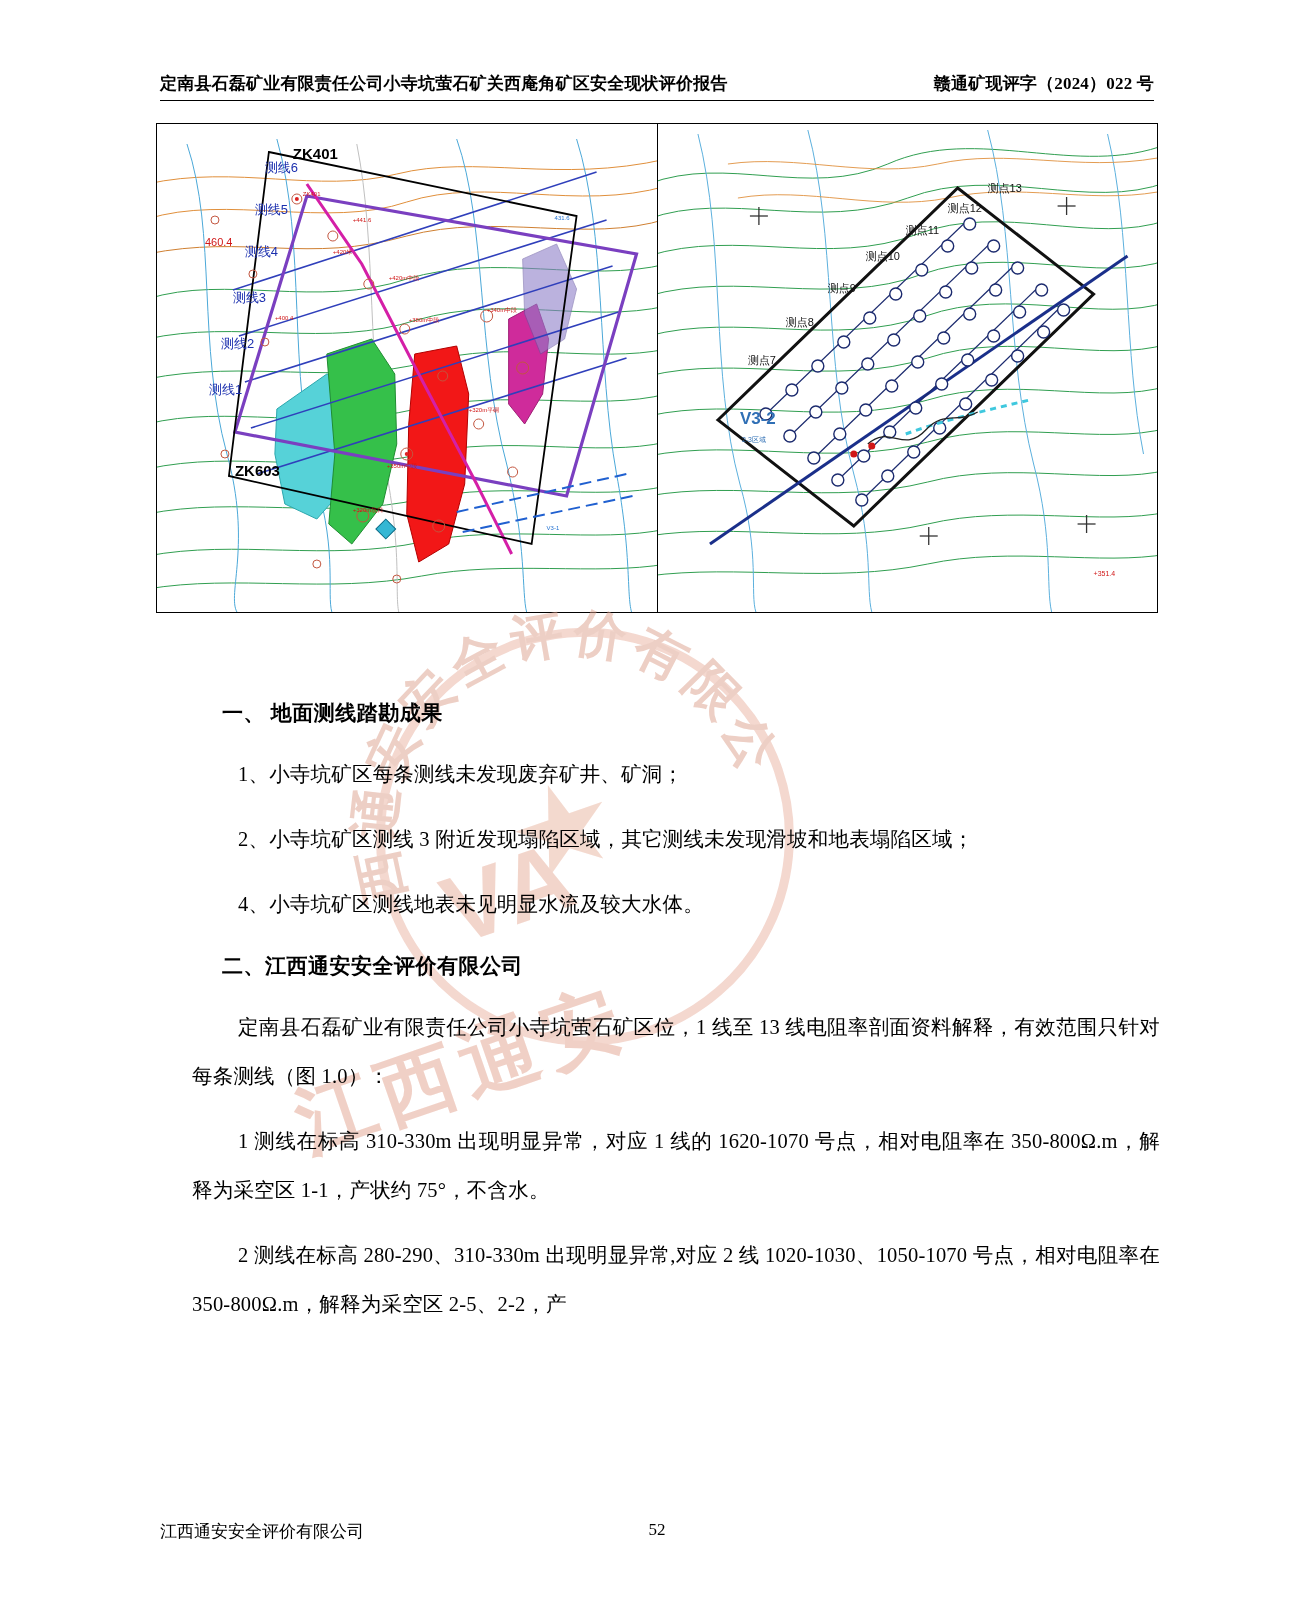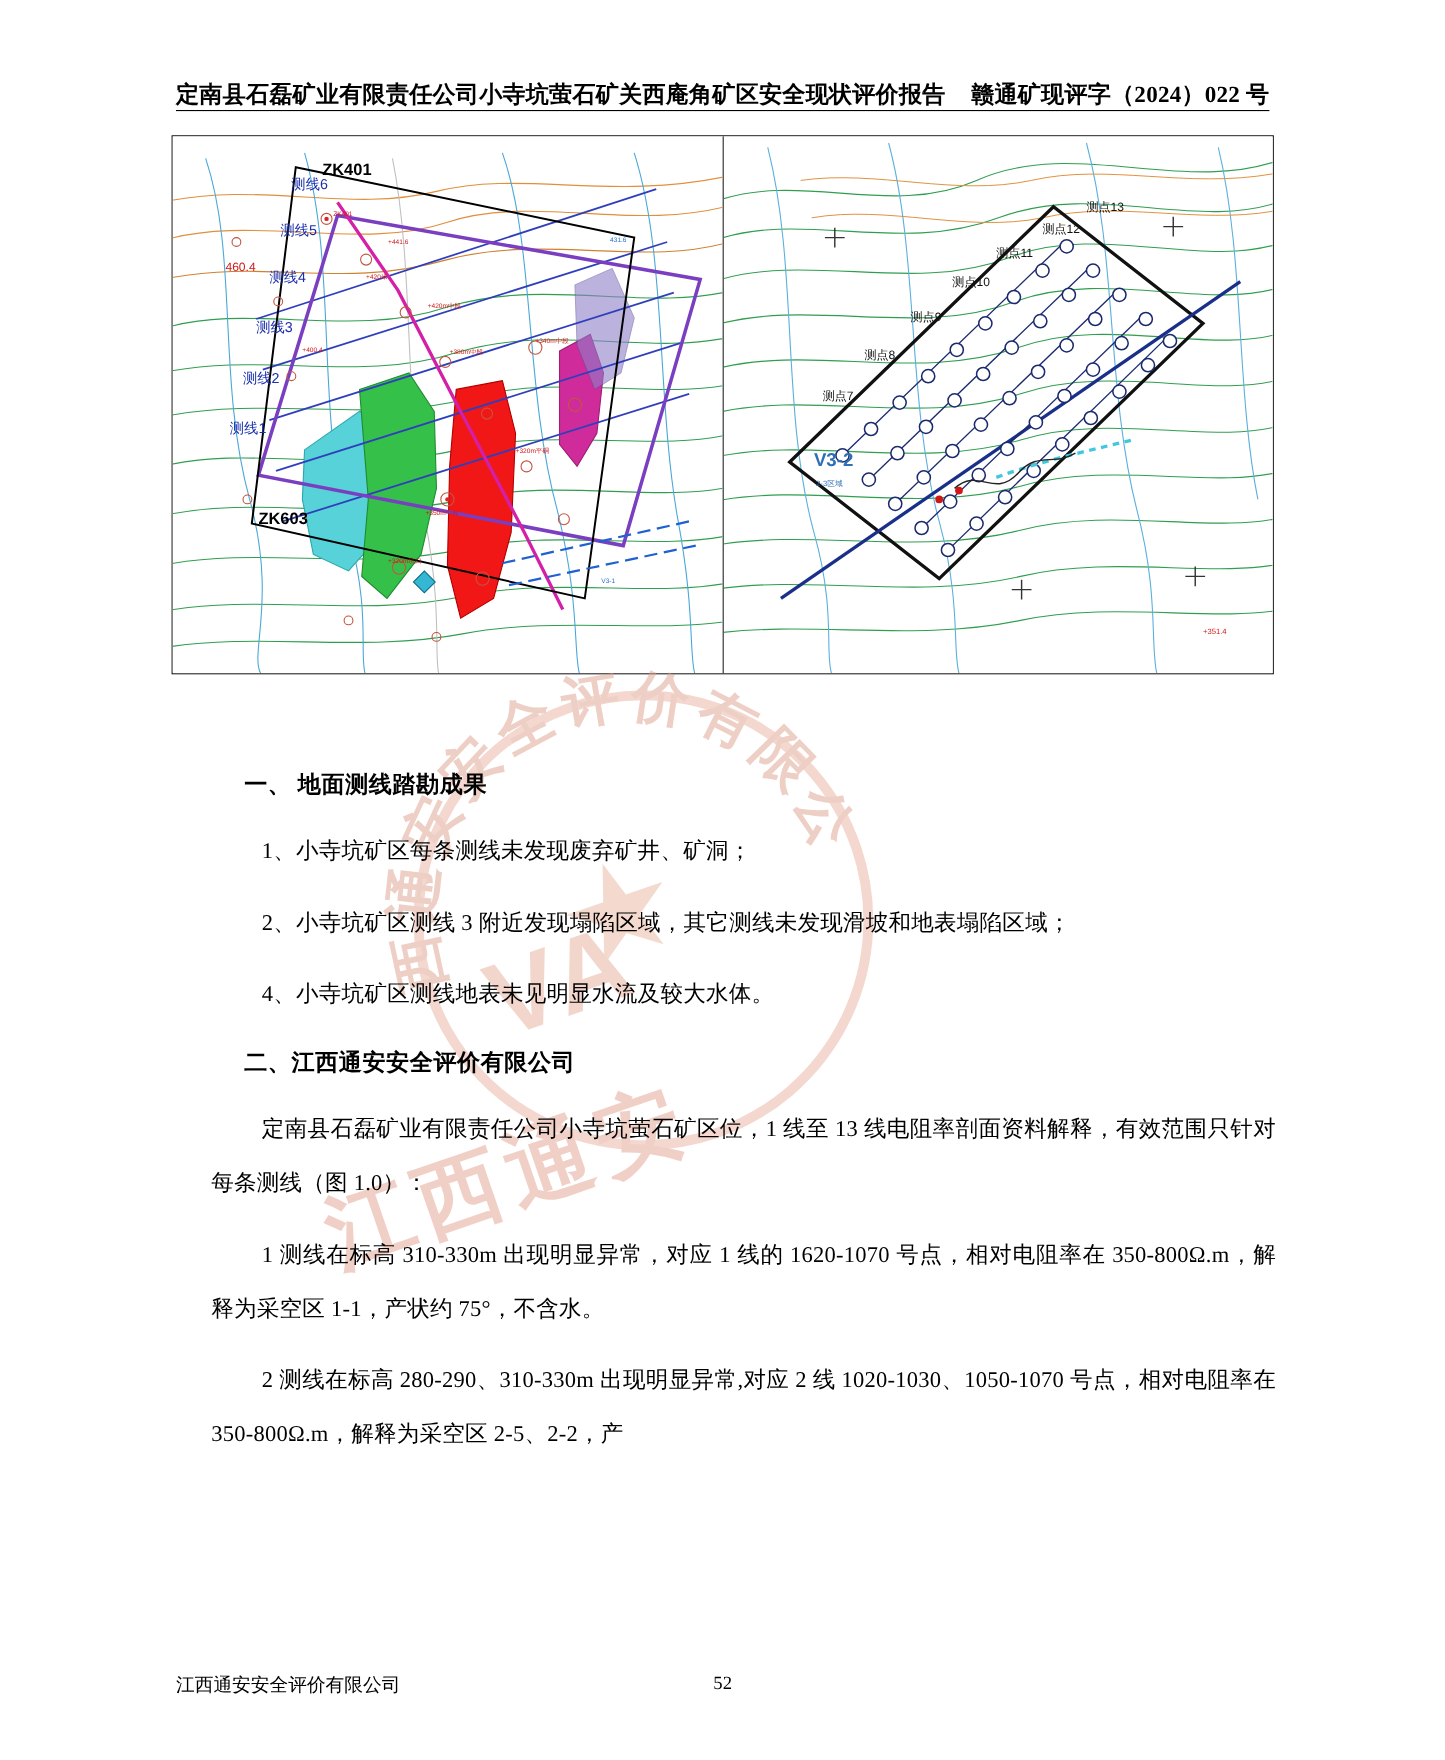--- a/index.html
+++ b/index.html
@@ -18,21 +18,21 @@
 
   
   .header {
     position: absolute;
     top: 72px;
     left: 160px;
     right: 160px;
     display: flex;
     justify-content: space-between;
     align-items: baseline;
-    font-size: 21px;
+    font-size: 17px;
     font-weight: bold;
     color: #000;
     letter-spacing: 0.2px;
   }
   .header .hdr-left { white-space: nowrap; }
   .header .hdr-right { white-space: nowrap; }
   .header-rule {
     position: absolute;
     top: 100px;
     left: 160px;

